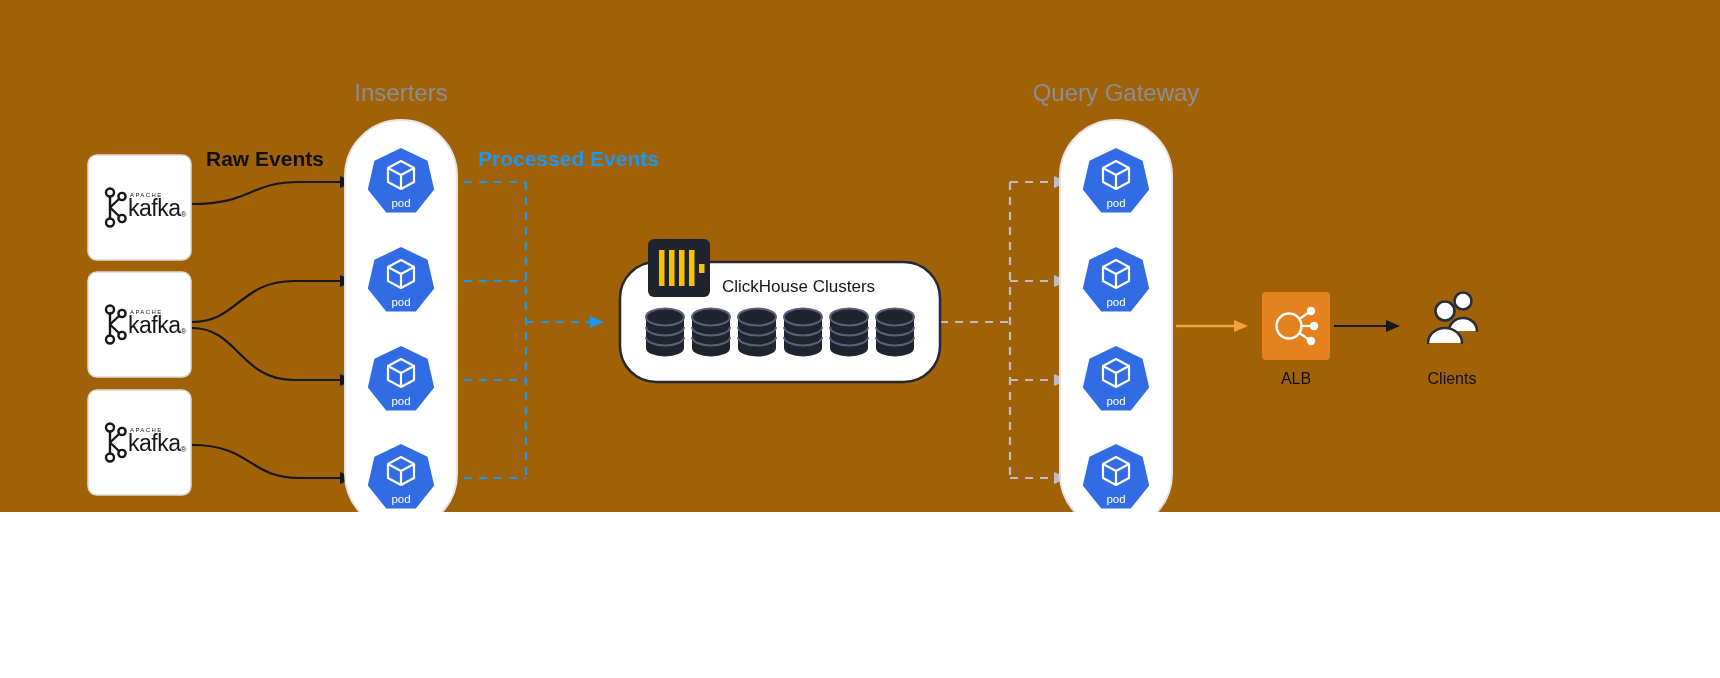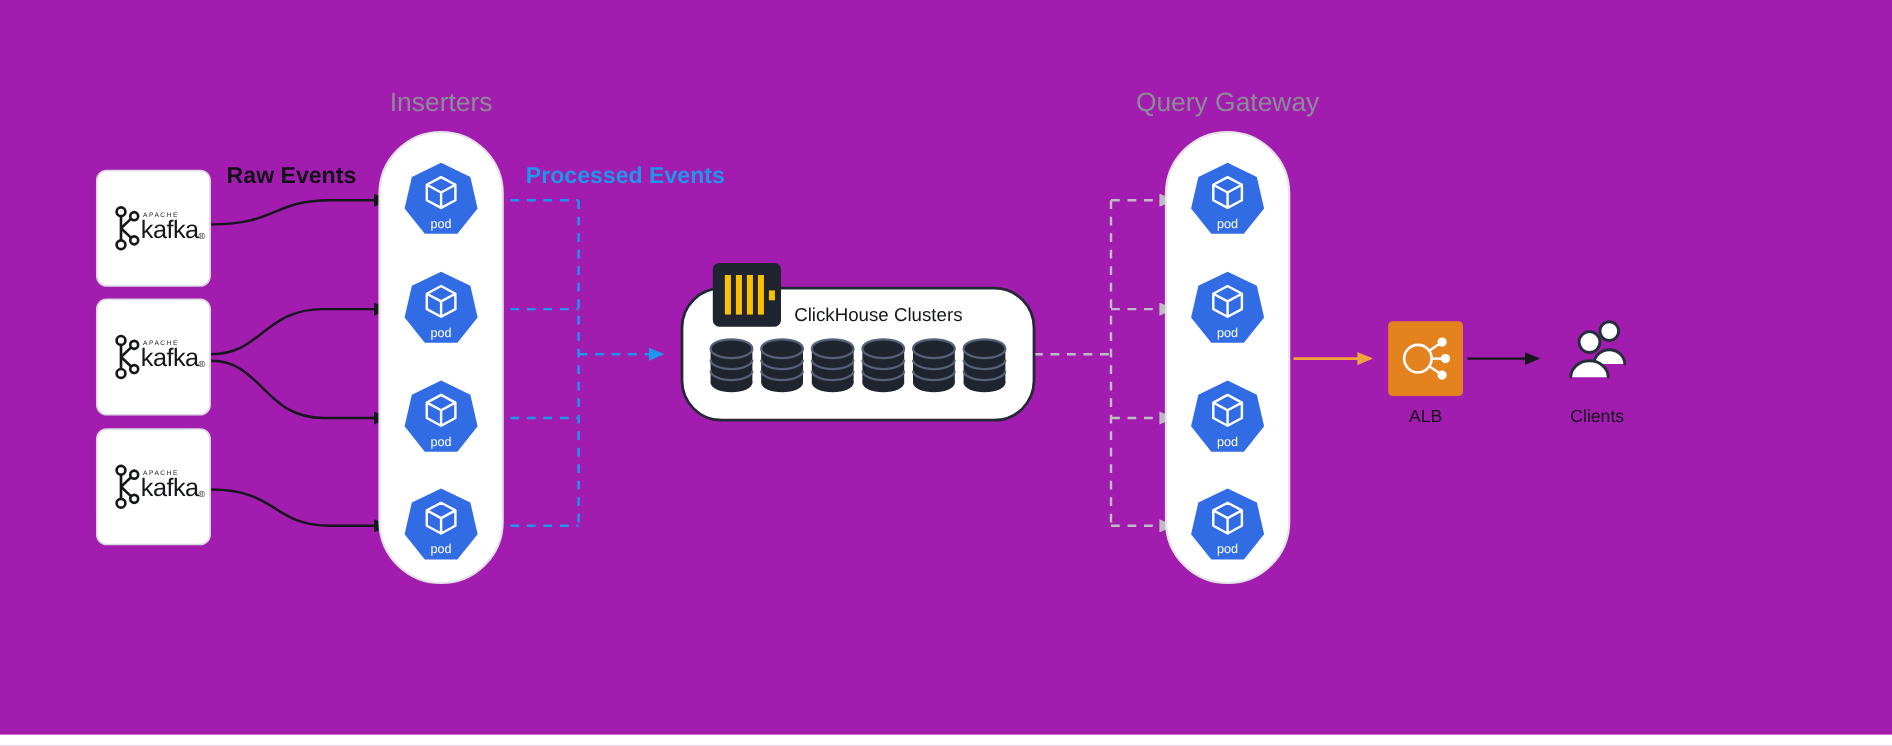--- a/index.html
+++ b/index.html
@@ -3,22 +3,22 @@
 <meta charset="utf-8">
 <style>
   html, body {
     margin: 0;
     padding: 0;
     background: #ffffff;
   }
   .canvas {
     position: relative;
     width: 1720px;
-    height: 668px;
-    background: #a21caf;
+    height: 512px;
+    background: #a16207;
     overflow: hidden;
     font-family: "Liberation Sans", "DejaVu Sans", sans-serif;
   }
   svg text {
     font-family: "Liberation Sans", "DejaVu Sans", sans-serif;
   }
   .group-title {
     font-size: 24px;
     font-weight: 500;
     fill: #8a8d93;

